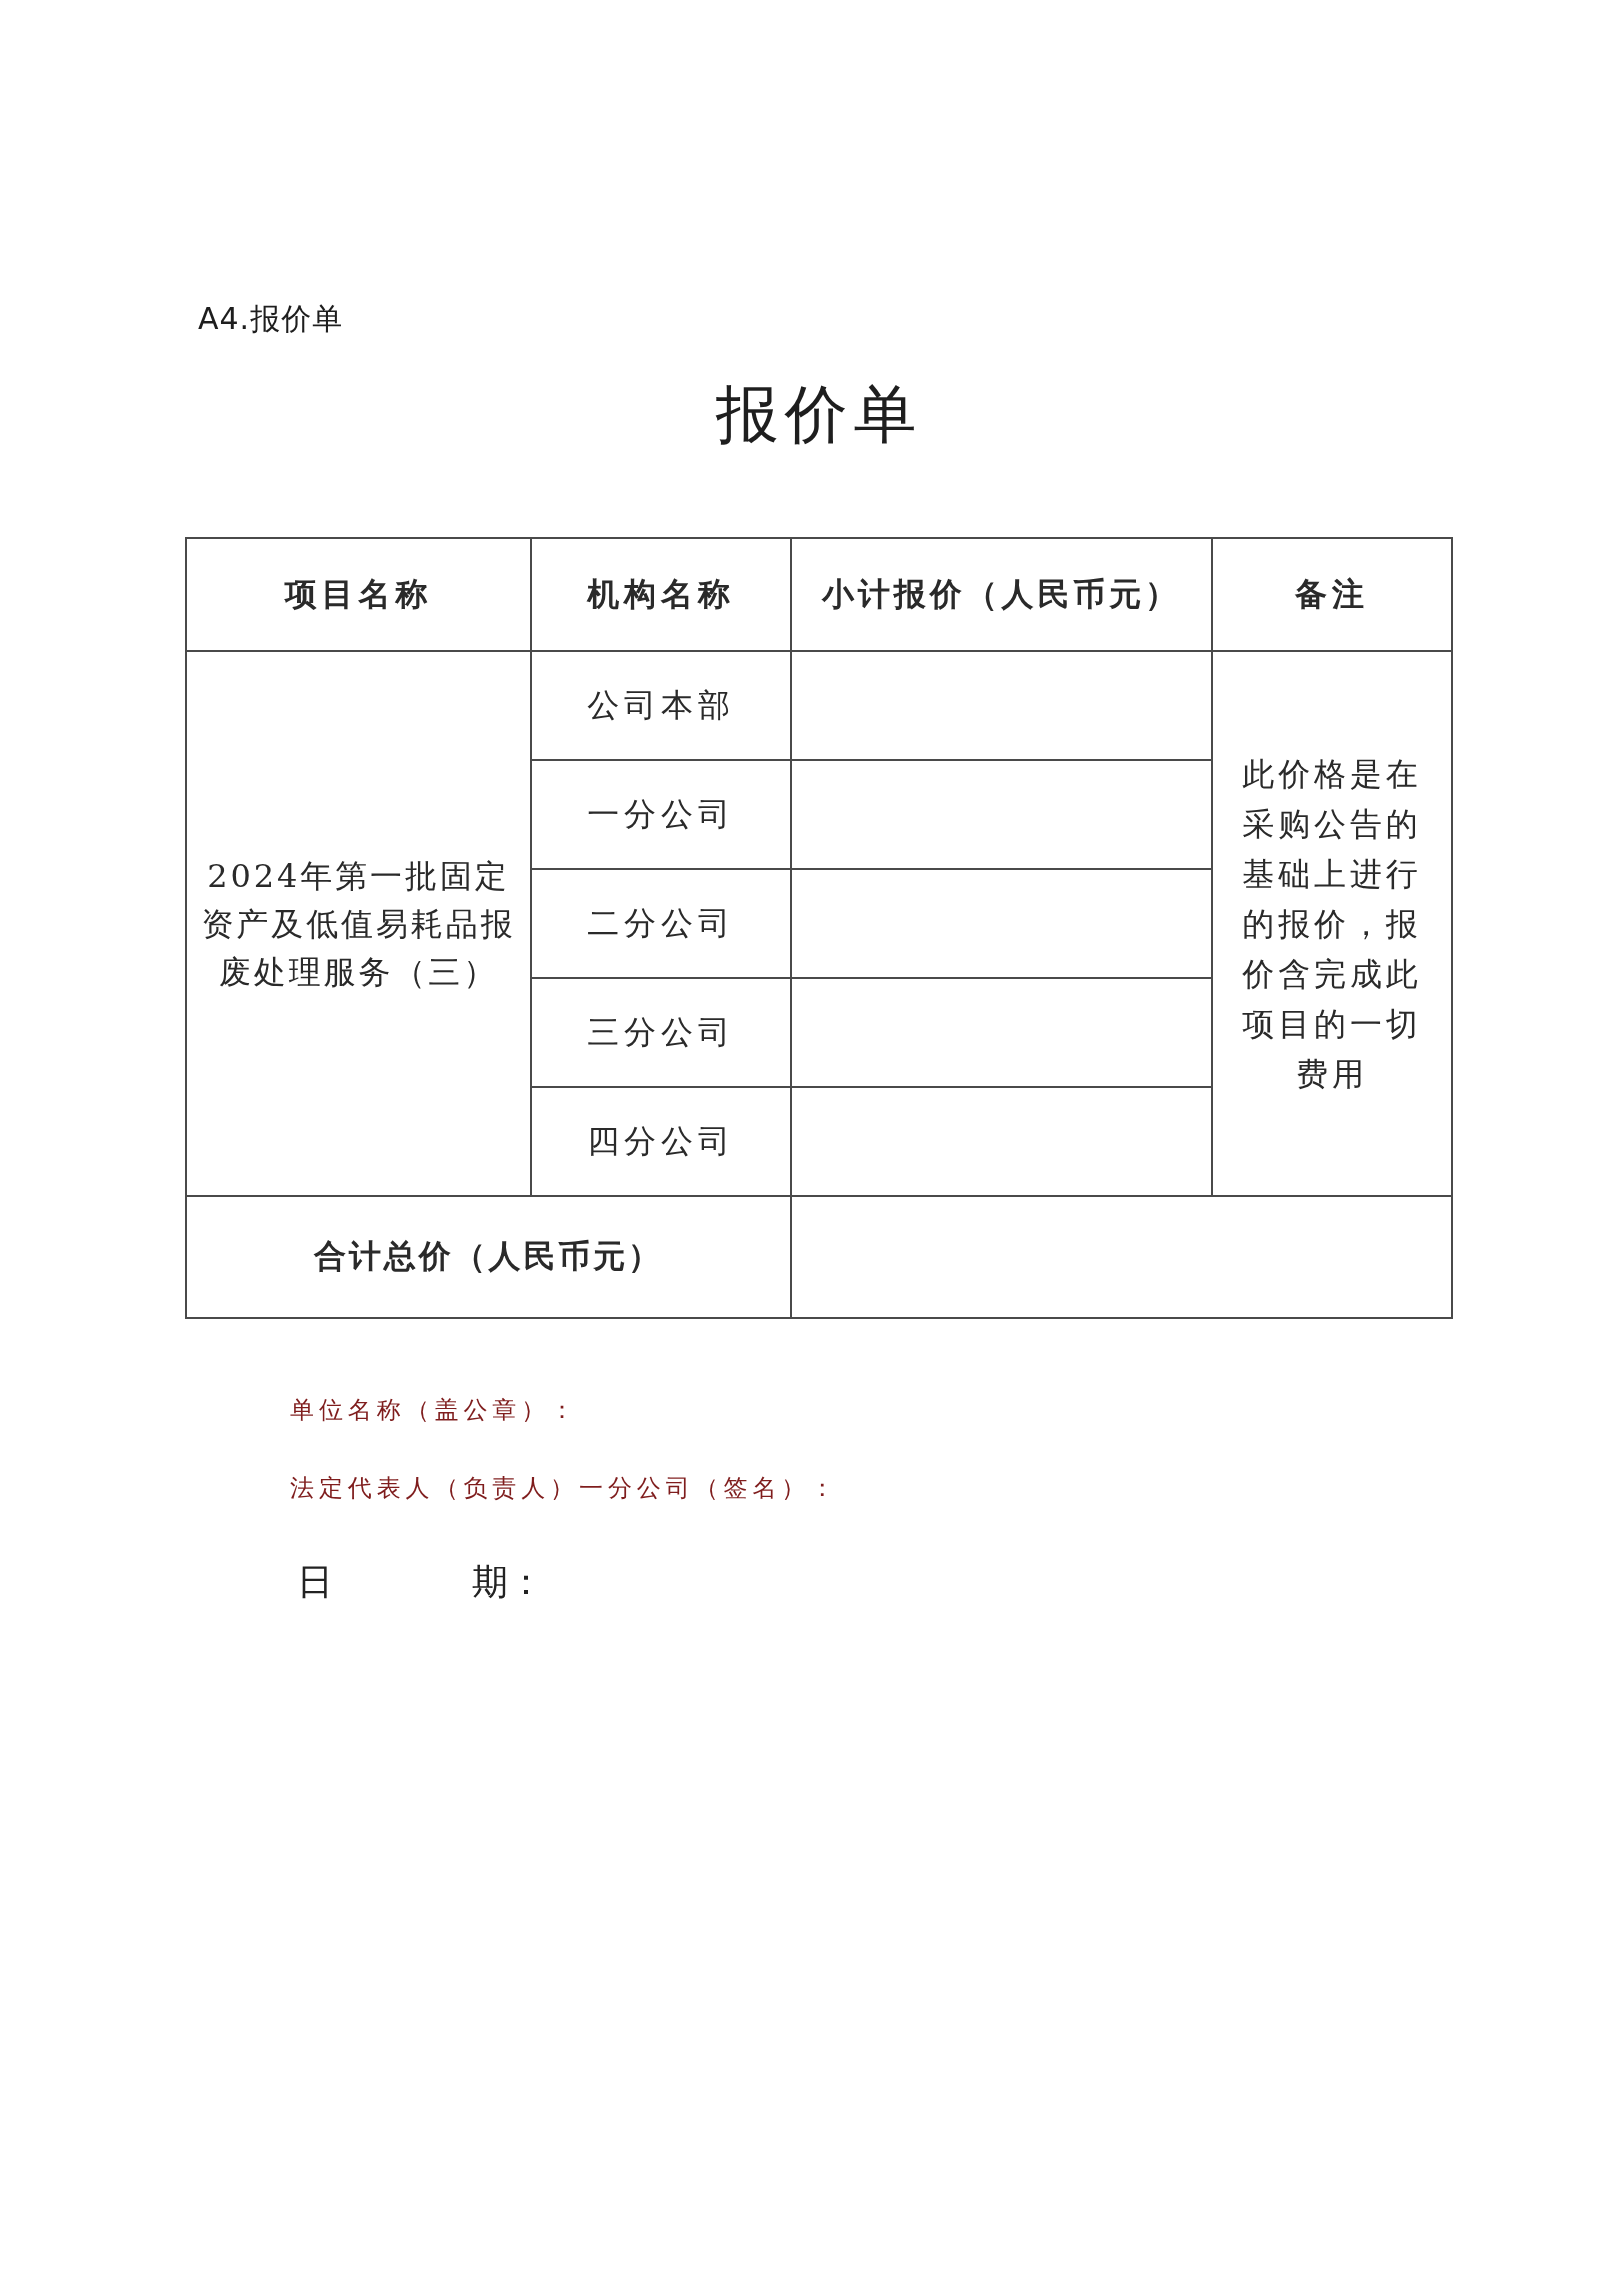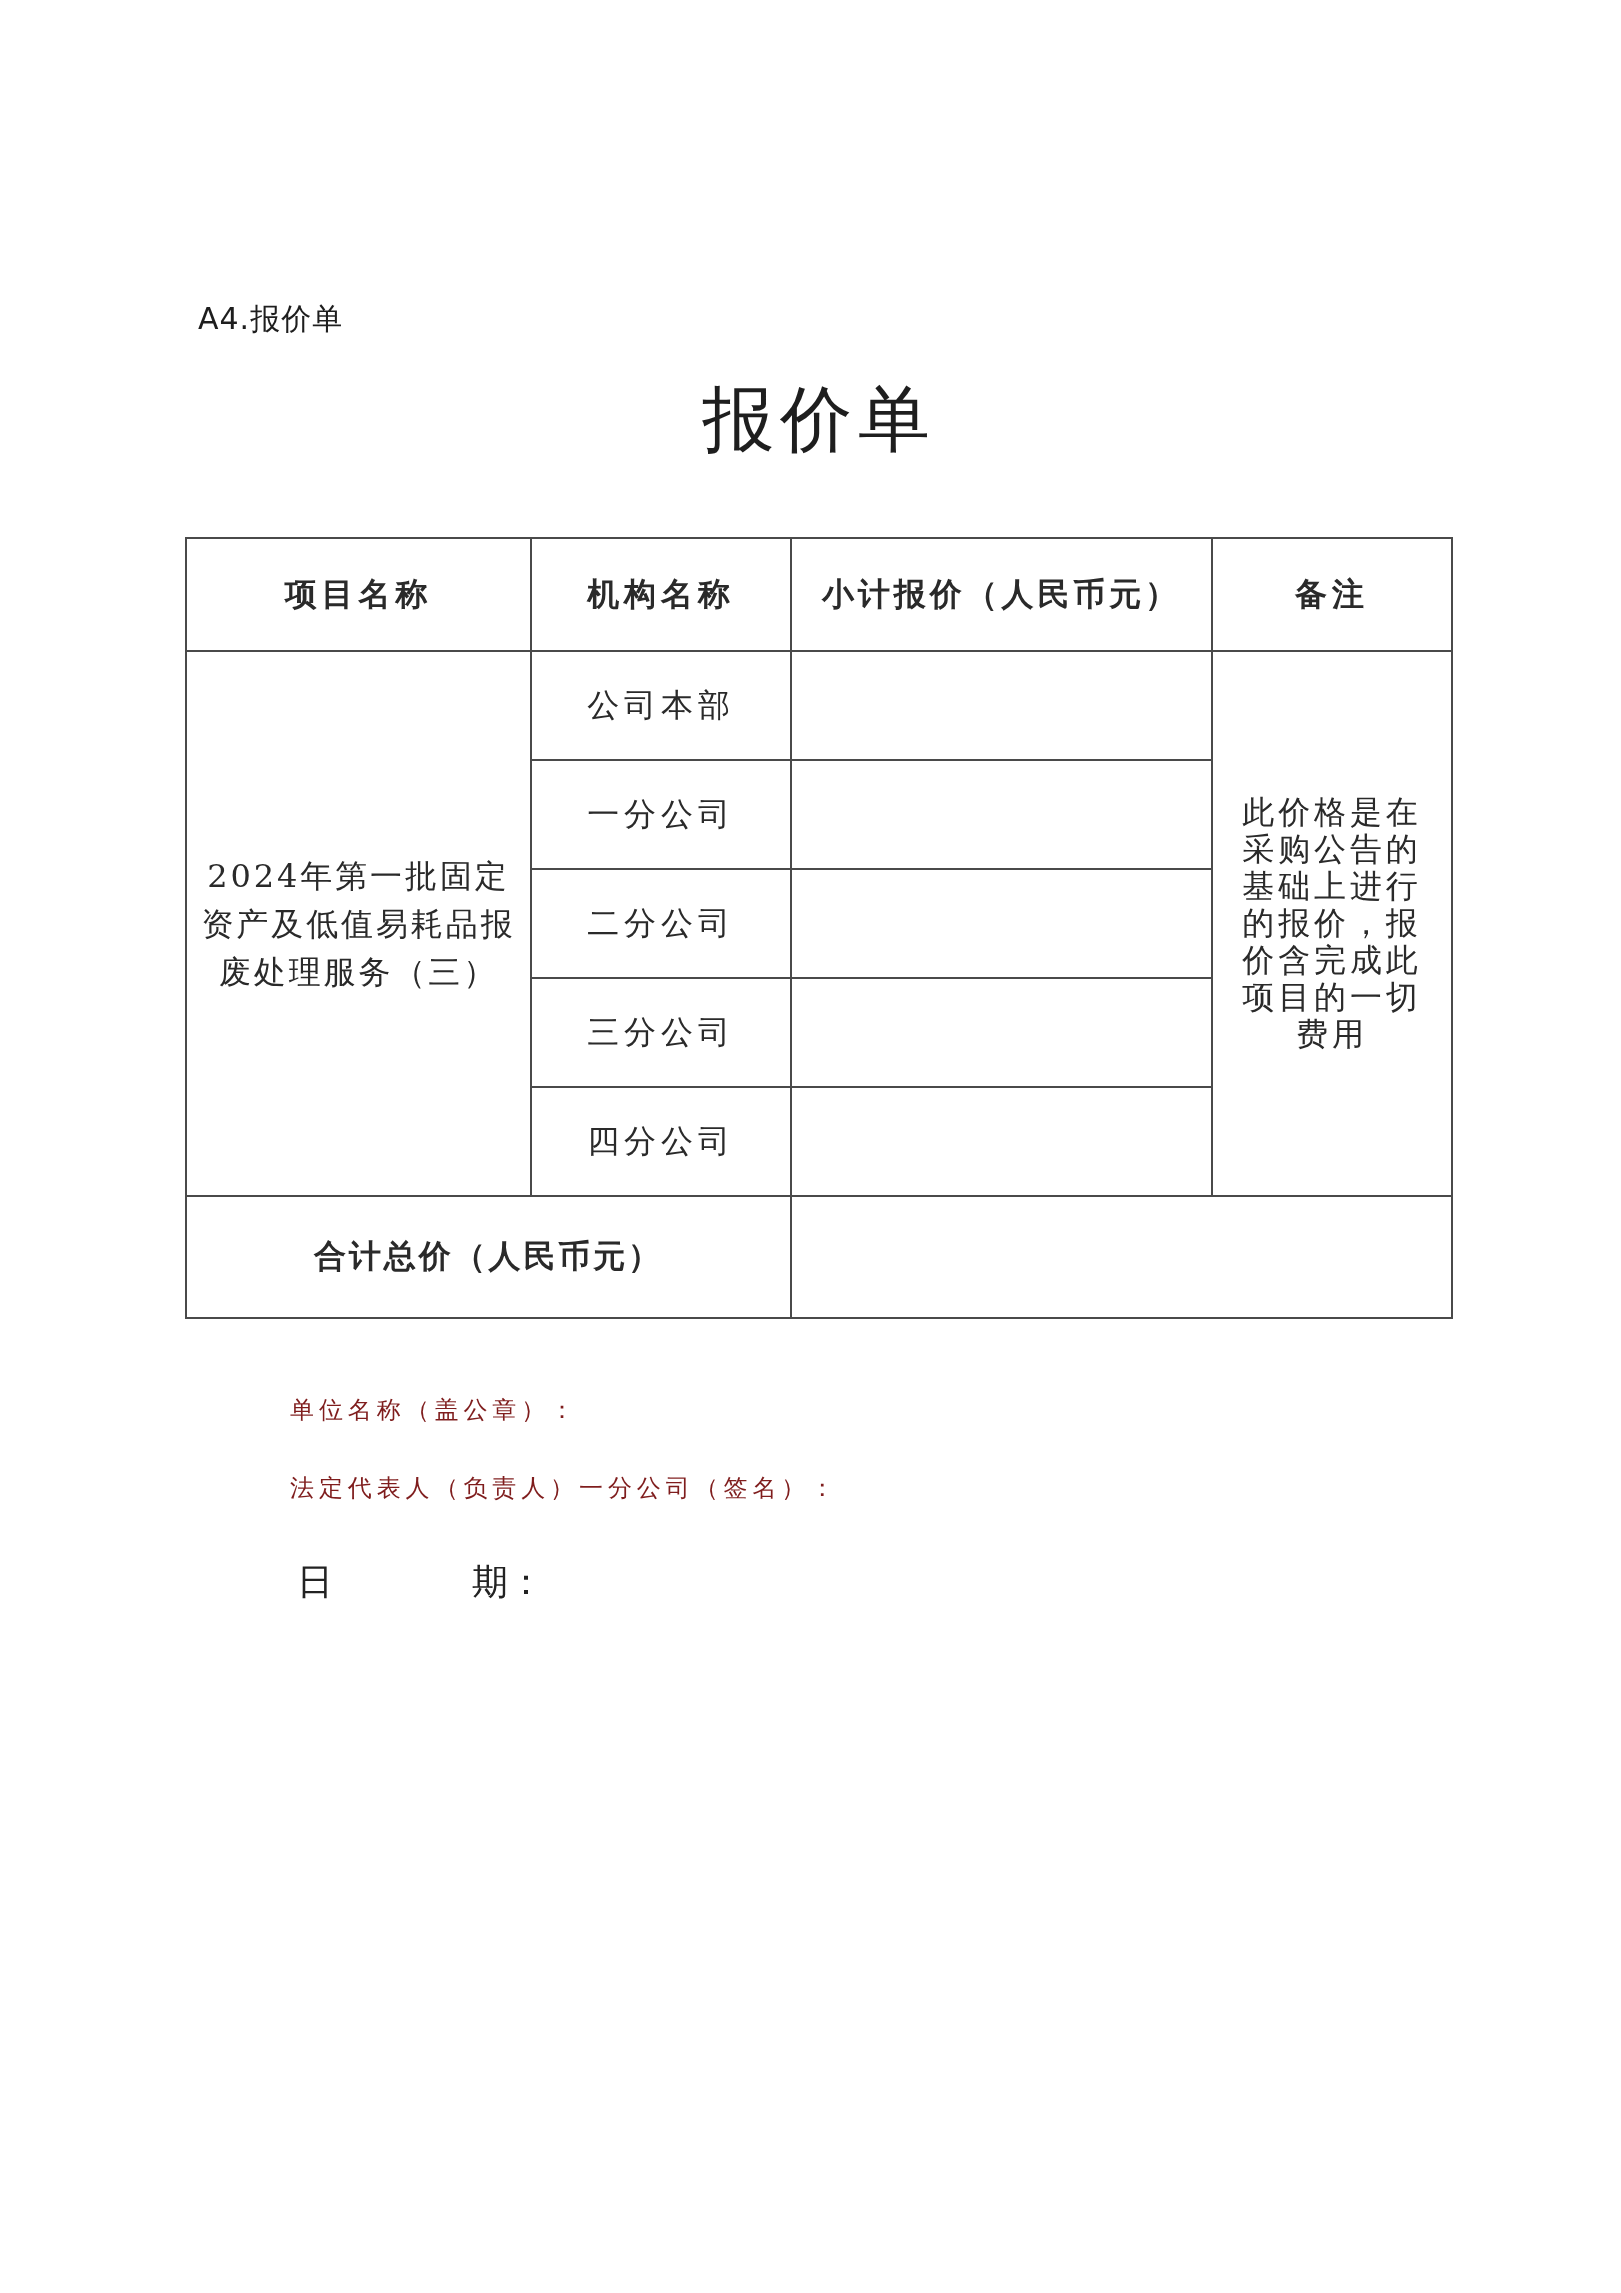--- a/index.html
+++ b/index.html
@@ -1,28 +1,28 @@
 <!DOCTYPE html>
 <html><head>
 <meta charset="utf-8">
 <style>
   html, body { margin: 0; padding: 0; background: #ffffff; }
   body { width: 1621px; height: 2294px; position: relative; overflow: hidden;
          font-family: "DejaVu Sans", "Liberation Sans", sans-serif; color: #222; }
   .section-label { position: absolute; left: 198px; top: 299px; font-size: 30px; letter-spacing: 1px; color: #1e1e1e; }
-  .doc-title { position: absolute; left: 0; width: 1621px; top: 372px; text-align: center; font-size: 72px;
+  .doc-title { position: absolute; left: 0; width: 1621px; top: 372px; text-align: center; font-size: 63px;
                font-family: "DejaVu Serif", "Liberation Serif", serif; letter-spacing: 5.9px; color: #1e1e1e; padding-left: 17px; box-sizing: border-box; }
   table.quote { position: absolute; left: 185px; top: 537px; width: 1266px; border-collapse: collapse; table-layout: fixed; }
   table.quote td { border: 2px solid #4a4a4a; text-align: center; vertical-align: middle; padding: 0;
                    font-family: "DejaVu Serif", "Liberation Serif", serif; font-size: 32px; color: #2a2a2a; letter-spacing: 4.9px; }
   .hdr td { height: 111px; font-weight: bold; }
   .row td { height: 107px; }
   .total td { height: 120px; }
   .project { line-height: 48px; padding: 0 9.8px !important; letter-spacing: 2.9px !important; }
-  .remark { line-height: 37px; padding: 0 21px !important; letter-spacing: 3.9px !important; }
+  .remark { line-height: 50px; padding: 0 21px !important; letter-spacing: 3.9px !important; }
   .total-label { font-family: "DejaVu Sans", "Liberation Sans", sans-serif !important; font-weight: bold; letter-spacing: 2.9px !important; margin-left: 12px; }
   .sig { position: absolute; left: 290px; font-size: 24px; letter-spacing: 4.9px;
          font-family: "DejaVu Serif", "Liberation Serif", serif; color: #7f1d1d; }
   .sig-date-a { position: absolute; left: 297px; top: 1558px; font-size: 36px; font-family: "DejaVu Serif", "Liberation Serif", serif; }
   .sig-date-b { position: absolute; left: 472px; top: 1558px; font-size: 36px; font-family: "DejaVu Serif", "Liberation Serif", serif; }
 </style>
 </head>
 <body>
 
 <div class="section-label">A4.报价单</div>

